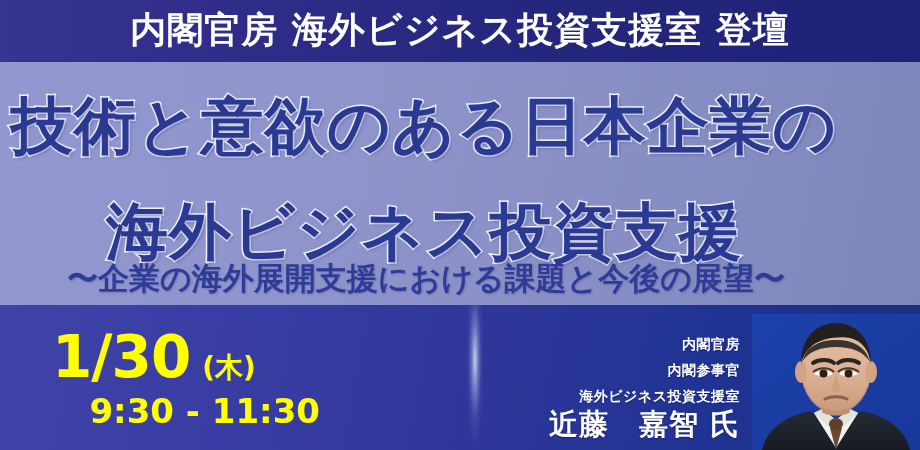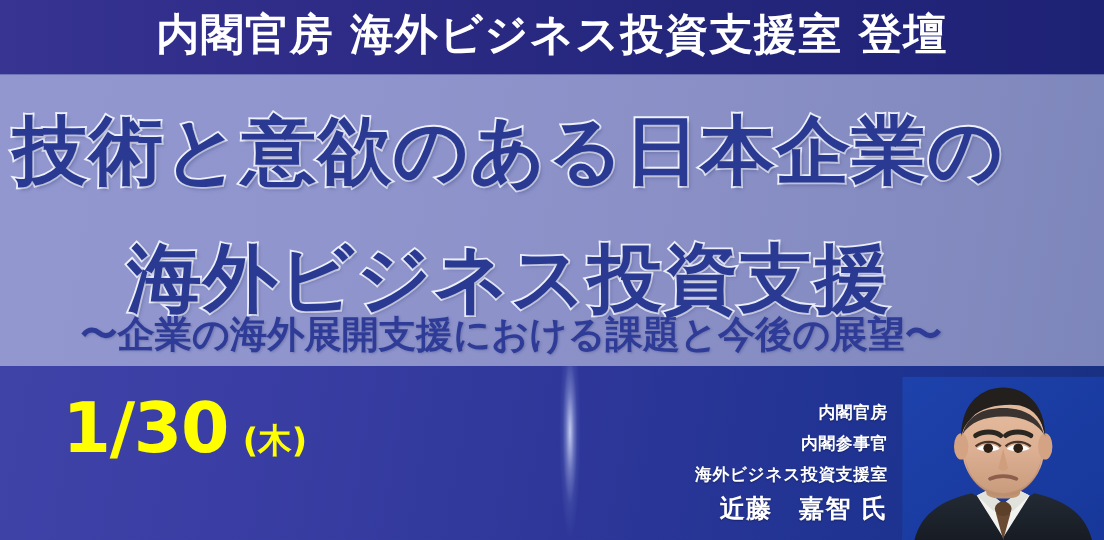--- a/index.html
+++ b/index.html
@@ -150,21 +150,21 @@
     white-space: nowrap;
   }
   .speaker-line {
     font-size: 14px;
     font-weight: bold;
     line-height: 26px;
     letter-spacing: .5px;
     text-shadow: 0 1px 1px rgba(10,15,60,.5);
   }
   #speaker-name {
-    font-size: 21px;
+    font-size: 29px;
     line-height: 30px;
     letter-spacing: 1px;
   }
 
   
   #portrait {
     position: absolute;
     left: 752px;
     top: 314px;
     width: 168px;
@@ -190,20 +190,21 @@
   </div>
 
   <div id="info-band">
 
     <div id="light-streak"></div>
 
     <div id="date-row">
       <span id="date-main">1/30</span><span id="date-dow">(木)</span>
     </div>
 
+    <div id="time-text">9:30 - 11:30</div>
 
     <div id="speaker-block">
       <div class="speaker-line">内閣官房</div>
       <div class="speaker-line">内閣参事官</div>
       <div class="speaker-line">海外ビジネス投資支援室</div>
       <div class="speaker-line" id="speaker-name">近藤　嘉智 氏</div>
     </div>
   </div>
 
   <div id="portrait">

